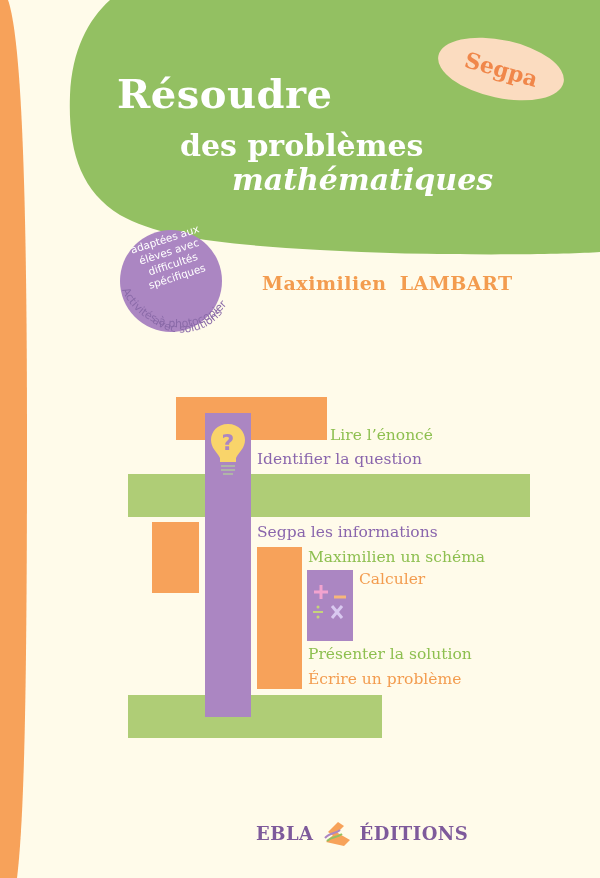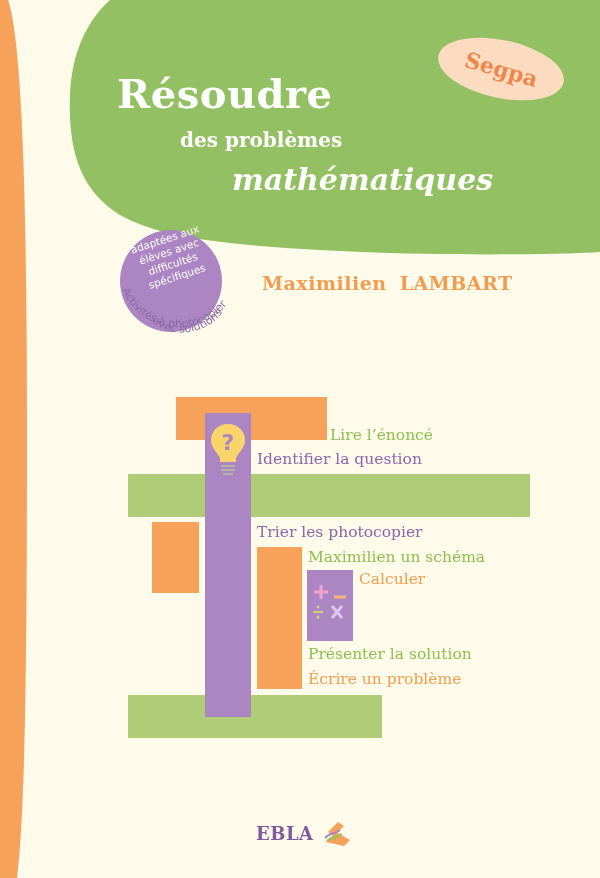--- a/index.html
+++ b/index.html
@@ -1,20 +1,20 @@
 <!DOCTYPE html>
 <html><head>
 <meta charset="utf-8">
 <style>
   html, body { margin: 0; padding: 0; }
   body { width: 600px; height: 878px; position: relative; overflow: hidden; background: #fffbea; font-family: "DejaVu Serif", serif; }
   .abs { position: absolute; }
   .bg-svg { position: absolute; left: 0; top: 0; }
   .title-main { left: 117px; top: 70px; font-size: 40px; font-weight: bold; color: #ffffff; letter-spacing: 0.5px; }
-  .title-sub1 { left: 180px; top: 128px; font-size: 20px; font-weight: bold; color: #ffffff; }
+  .title-sub1 { left: 180px; top: 128px; font-size: 30px; font-weight: bold; color: #ffffff; }
   .title-sub2 { left: 232px; top: 162px; font-size: 30px; font-weight: bold; color: #ffffff; font-style: italic; }
   .segpa-badge { left: 437px; top: 40px; width: 128px; height: 58px; border-radius: 50%; background: #fbdcc0; transform: rotate(12deg); display: flex; align-items: center; justify-content: center; }
   .segpa-text { font-size: 22px; font-weight: bold; color: #f0874a; transform: rotate(4deg); }
   .author { left: 262px; top: 272px; font-size: 19px; font-weight: bold; color: #f39c4f; letter-spacing: 0.5px; word-spacing: 6px; }
   .circle { left: 120px; top: 230px; width: 102px; height: 102px; border-radius: 50%; background: #ab86c2; }
   .circle-text { left: 120px; top: 232px; width: 102px; text-align: center; transform: rotate(-18deg); transform-origin: 50% 50%; font-family: "DejaVu Sans", sans-serif; font-size: 10.5px; line-height: 13px; color: #ffffff; }
   .arc-label { font-family: "DejaVu Sans", sans-serif; font-size: 11px; fill: #8a6aa8; }
   .step { font-size: 15.5px; font-weight: normal; white-space: nowrap; }
   .bar { position: absolute; }
   .footer-logo { left: 256px; top: 820px; display: flex; align-items: center; gap: 8px; }
@@ -78,27 +78,28 @@
   <line x1="24" y1="19" x2="36" y2="19" stroke="#f7b77a" stroke-width="3"></line>
   <circle cx="8" cy="29" r="1.5" fill="#c6d47a"></circle>
   <line x1="3" y1="34" x2="13" y2="34" stroke="#c6d47a" stroke-width="2"></line>
   <circle cx="8" cy="39" r="1.5" fill="#c6d47a"></circle>
   <line x1="22" y1="28" x2="32" y2="40" stroke="#d9c9f0" stroke-width="3"></line>
   <line x1="32" y1="28" x2="22" y2="40" stroke="#d9c9f0" stroke-width="3"></line>
 </svg>
 
 <div class="abs step" style="left:330px;top:426px;"><span style="color:#8dbf4f;">Lire l’énoncé</span></div>
 <div class="abs step" style="left:257px;top:450px;"><span style="color:#8a66ad;">Identifier la question</span></div>
-<div class="abs step" style="left:257px;top:523px;"><span style="color:#8a66ad;">Trier les photocopier</span></div>
+<div class="abs step" style="left:257px;top:523px;"><span style="color:#8a66ad;">Segpa les informations</span></div>
 <div class="abs step" style="left:308px;top:548px;"><span style="color:#8dbf4f;">Maximilien un schéma</span></div>
 <div class="abs step" style="left:359px;top:570px;"><span style="color:#f39c4f;text-align:center;">Calculer</span></div>
 <div class="abs step" style="left:308px;top:645px;"><span style="color:#8dbf4f;">Présenter la solution</span></div>
 <div class="abs step" style="left:308px;top:670px;"><span style="color:#f39c4f;">Écrire un problème</span></div>
 
 <div class="abs footer-logo">
   <span class="footer-text">EBLA</span>
   <svg width="30" height="26" viewBox="0 0 30 26">
     <path d="M6,12 L16,2 L22,6 L12,16 Z" fill="#f7a25a"></path>
     <path d="M4,22 L14,12 L28,20 L22,26 Z" fill="#f7a25a"></path>
     <path d="M3,18 C8,12 14,14 18,10" stroke="#ab86c2" stroke-width="2" fill="none"></path>
     <path d="M5,21 C10,16 15,18 20,14" stroke="#93c062" stroke-width="2" fill="none"></path>
   </svg>
+  <span class="footer-text">ÉDITIONS</span>
 </div>
 
 </body></html>

